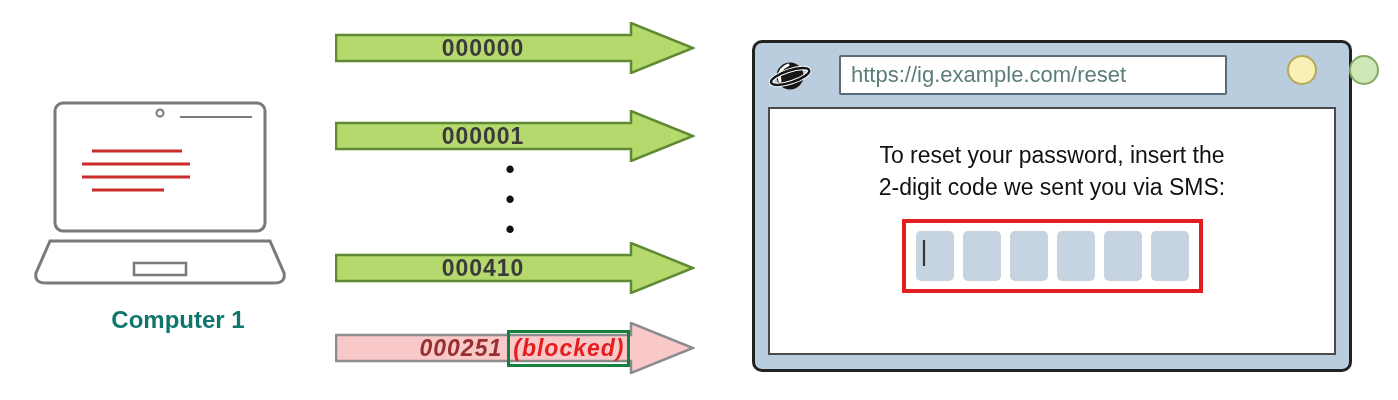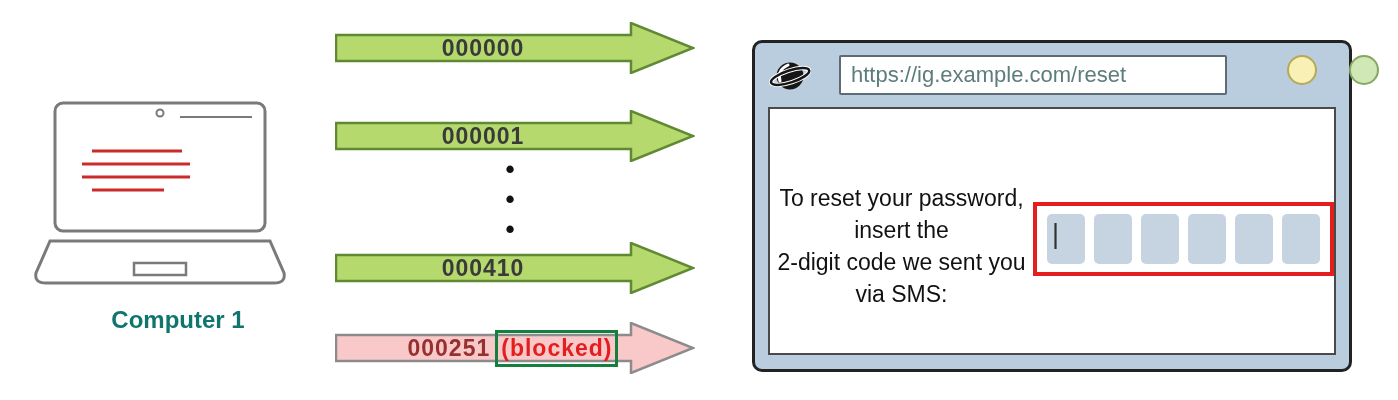--- a/index.html
+++ b/index.html
@@ -14,21 +14,21 @@
   
   .arrow { position: absolute; width: 360px; height: 52px; }
   .arrow svg { position: absolute; left: 0; top: 0; }
   .arrow-label { position: absolute; left: 0; top: 0; width: 296px; height: 52px;
                  display: flex; align-items: center; justify-content: center;
                  font-weight: bold; font-size: 23px; color: #3a3a3a; letter-spacing: 1px; }
   .arrow-1 { left: 335px; top: 22px; }
   .arrow-2 { left: 335px; top: 110px; }
   .arrow-3 { left: 335px; top: 242px; }
   .arrow-4 { left: 335px; top: 322px; }
-  .arrow-4 .arrow-label { left: 28px; width: 300px; gap: 5px; }
+  .arrow-4 .arrow-label { left: 40px; width: 300px; gap: 5px; font-style: italic; }
   .blocked-digits { color: #963030; }
   .blocked-tag { color: #e41e1e; border: 3px solid #15803d; padding: 2px 3px; background: transparent; }
 
   .dots { position: absolute; left: 495px; top: 156px; width: 30px; height: 86px;
           display: flex; flex-direction: column; align-items: center; justify-content: space-between;
           font-size: 26px; font-weight: bold; color: #111; line-height: 1; }
 
   
   .browser { position: absolute; left: 752px; top: 40px; width: 600px; height: 332px;
              background: #b9cdde; border: 3px solid #222; border-radius: 10px;
@@ -38,21 +38,21 @@
   .url-field { flex: none; width: 388px; height: 40px; background: #ffffff; border: 2px solid #5d6b76;
                border-radius: 2px; display: flex; align-items: center; padding-left: 10px; }
   .url-text { font-size: 22px; color: #5c7d7a; white-space: nowrap; }
   .toolbar-spacer { flex: 1; }
   .win-btn { flex: none; width: 30px; height: 30px; border-radius: 50%; margin-left: 4px; }
   .btn-yellow { background: #f8f0b4; border: 2px solid #b5a956; }
   .btn-green  { background: #cfe8b5; border: 2px solid #84a862; }
   .btn-red    { background: #f6c5c5; border: 2px solid #c98181; }
 
   .content { flex: 1; margin: 0 13px 14px 13px; background: #ffffff; border: 2px solid #4a4a4a;
-             display: flex; flex-direction: row; align-items: center; }
+             display: flex; flex-direction: column; align-items: center; }
   .message { margin-top: 30px; text-align: center; font-size: 23px; color: #111; line-height: 1.4; }
   .code-group { margin-top: 16px; border: 4px solid #e41e1e; padding: 8px 10px;
                 display: flex; gap: 9px; background: #ffffff; }
   .code-box { width: 38px; height: 50px; background: #c6d3e1; border-radius: 5px;
               font-size: 27px; color: #333; padding: 5px 0 0 5px; }
 </style>
 </head>
 <body>
 
 <div class="stage">

